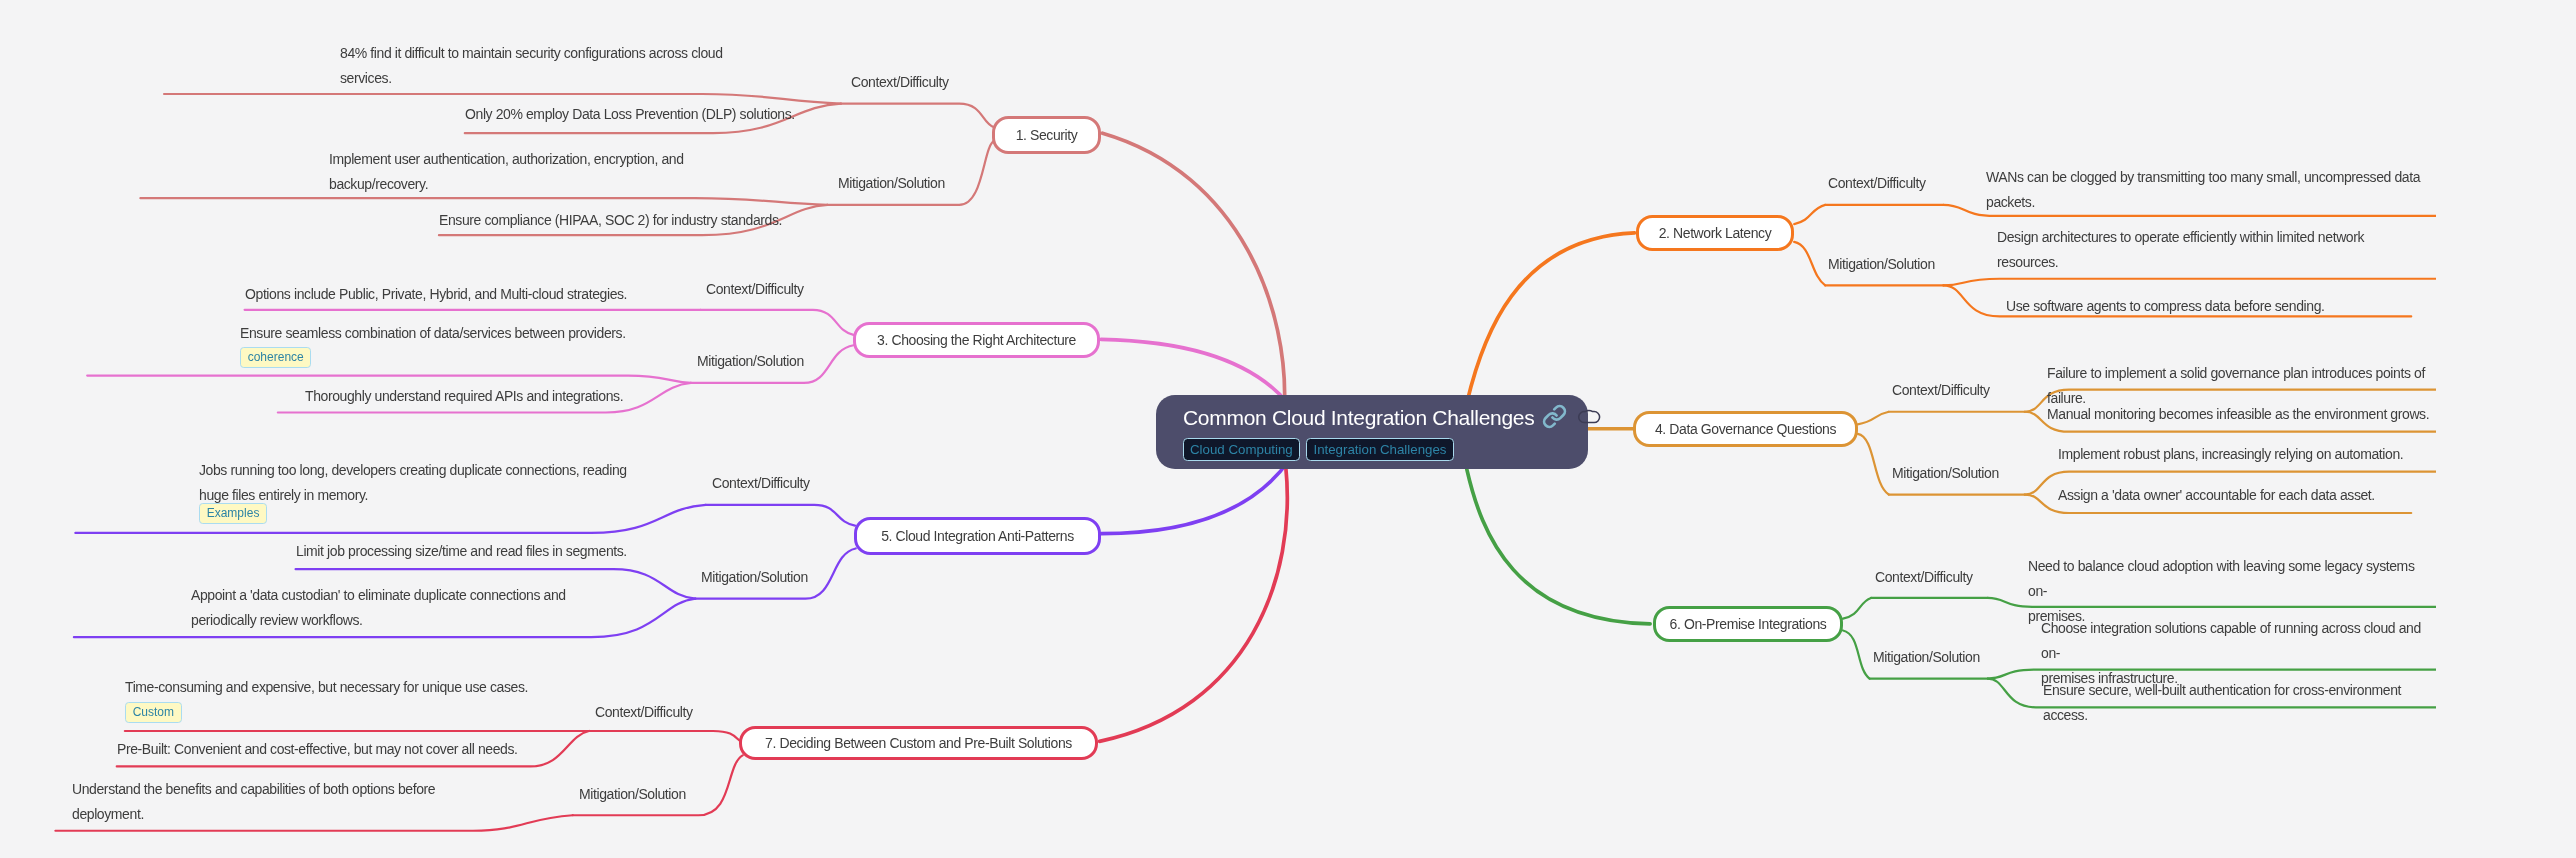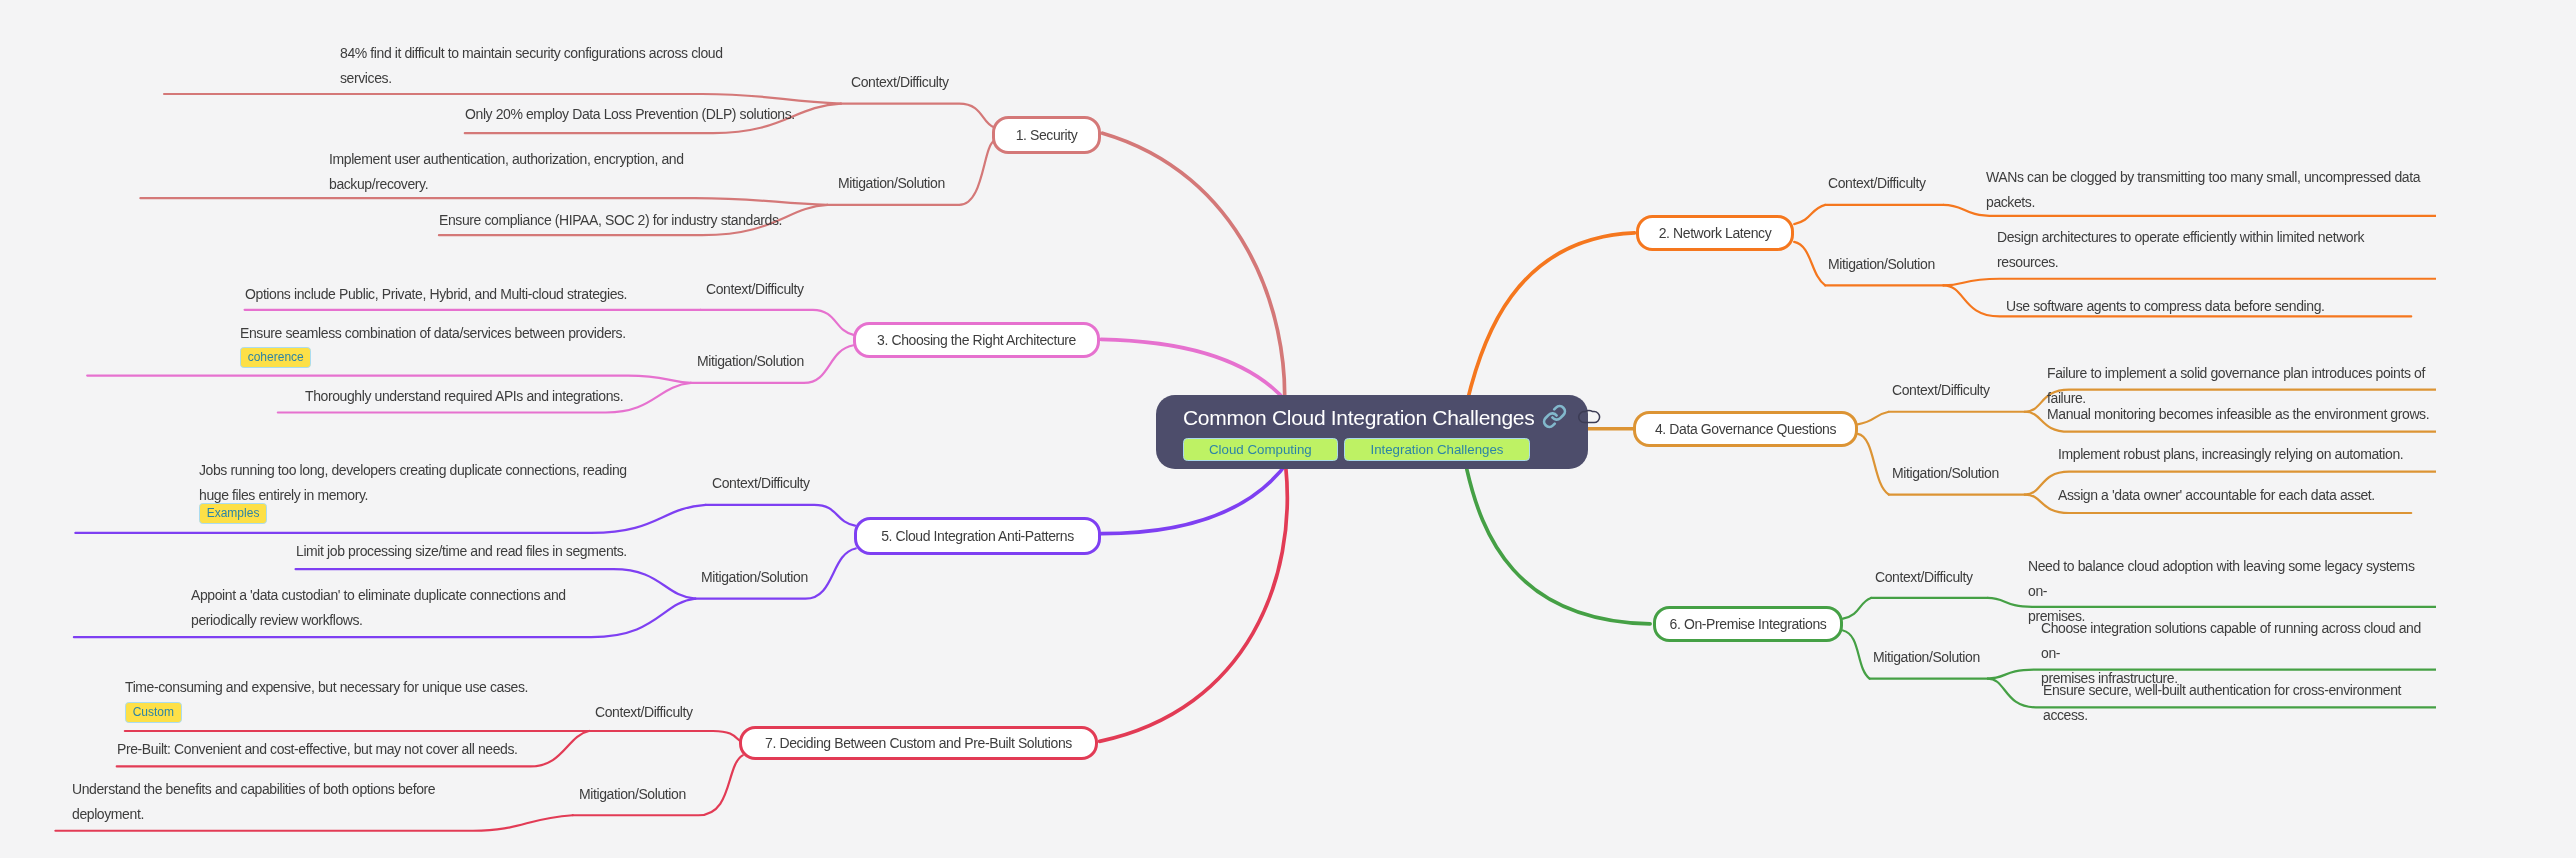--- a/index.html
+++ b/index.html
@@ -14,27 +14,27 @@
   .leaf{position:absolute;font-size:14px;line-height:25px;letter-spacing:-0.4px;
         color:#3d3d3d;white-space:pre-line;}
   .glabel{position:absolute;font-size:14px;letter-spacing:-0.4px;color:#3d3d3d;line-height:19px;}
   .node{position:absolute;background:#ffffff;border:3px solid;border-radius:16.3px;
         display:flex;align-items:center;justify-content:center;font-size:14px;
         letter-spacing:-0.4px;color:#3d3d3d;box-sizing:border-box;padding:0 7.4px;}
   .b-salmon{border-color:#d47878;} .b-orange{border-color:#f5771e;} .b-pink{border-color:#e671cf;}
   .b-gold{border-color:#dc9434;}   .b-purple{border-color:#7e3ff2;} .b-green{border-color:#45a045;}
   .b-crimson{border-color:#e23b55;}
   .ltag{position:absolute;font-size:12px;line-height:19px;padding:0 6.7px;border-radius:3.7px;
-        background:#fde047;color:#2d84a6;border:0.7px solid #aadcf0;box-sizing:border-box;}
+        background:#fef9c3;color:#2d84a6;border:0.7px solid #aadcf0;box-sizing:border-box;}
   .central{position:absolute;left:1156px;top:395px;width:432px;height:74px;background:#4d4d6b;
         border-radius:19px;box-sizing:border-box;padding:7.4px 0 0 27px;}
   .central-title-row{display:flex;align-items:center;gap:7.4px;height:31px;}
   .central-title{color:#ffffff;font-size:21px;letter-spacing:-0.3px;white-space:nowrap;}
   .central-tags{display:flex;gap:6.7px;margin-top:4.4px;}
-  .ctag{font-size:13.3px;line-height:21px;padding:0 25px;border-radius:4.4px;background:#bef264;
+  .ctag{font-size:13.3px;line-height:21px;padding:0 6px;border-radius:4.4px;background:#0f172a;
         color:#2d84a6;border:0.7px solid #a8d8ec;white-space:nowrap;}
   .icon{display:inline-block;}
 </style>
 </head>
 <body>
 
 <div id="canvas">
 
   <svg class="wires" width="2576" height="859" viewBox="0 0 3486 1162">
 

